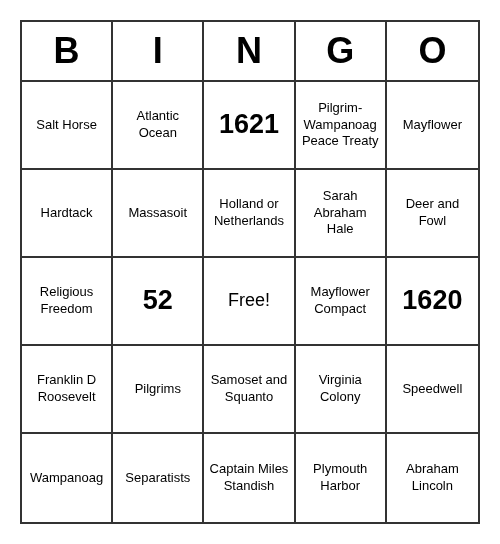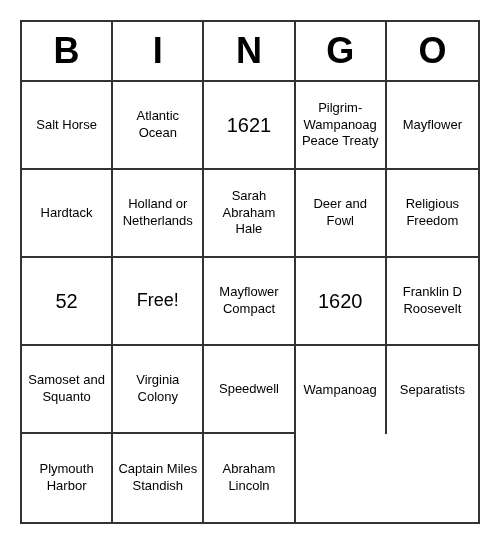--- a/index.html
+++ b/index.html
@@ -68,53 +68,55 @@
     .bingo-cell:nth-last-child(-n+5) {
       border-bottom: none;
     }
 
     .bingo-cell.free {
       font-size: 18px;
       font-weight: normal;
     }
 
     .bingo-cell.large-text {
-      font-size: 20px;
-      font-weight: normal;
+      font-size: 27px;
+      font-weight: bold;
     }
   </style>
 </head>
 <body>
 
 <div class="bingo-card">
   <div class="bingo-header">
   <div class="bingo-header-cell">B</div>
       <div class="bingo-header-cell">I</div>
       <div class="bingo-header-cell">N</div>
       <div class="bingo-header-cell">G</div>
       <div class="bingo-header-cell">O</div>
     </div>
   <div class="bingo-grid">
   <div class="bingo-cell">Salt Horse</div>
       <div class="bingo-cell">Atlantic Ocean</div>
       <div class="bingo-cell large-text">1621</div>
       <div class="bingo-cell">Pilgrim-Wampanoag Peace Treaty</div>
       <div class="bingo-cell">Mayflower</div>
       <div class="bingo-cell">Hardtack</div>
+      <div class="bingo-cell">Massasoit</div>
       <div class="bingo-cell">Holland or Netherlands</div>
       <div class="bingo-cell">Sarah Abraham Hale</div>
       <div class="bingo-cell">Deer and Fowl</div>
       <div class="bingo-cell">Religious Freedom</div>
       <div class="bingo-cell large-text">52</div>
       <div class="bingo-cell free">Free!</div>
       <div class="bingo-cell">Mayflower Compact</div>
       <div class="bingo-cell large-text">1620</div>
       <div class="bingo-cell">Franklin D Roosevelt</div>
+      <div class="bingo-cell">Pilgrims</div>
       <div class="bingo-cell">Samoset and Squanto</div>
       <div class="bingo-cell">Virginia Colony</div>
       <div class="bingo-cell">Speedwell</div>
       <div class="bingo-cell">Wampanoag</div>
       <div class="bingo-cell">Separatists</div>
+      <div class="bingo-cell">Captain Miles Standish</div>
       <div class="bingo-cell">Plymouth Harbor</div>
-      <div class="bingo-cell">Captain Miles Standish</div>
       <div class="bingo-cell">Abraham Lincoln</div>
     </div>
 </div>
 
 </body></html>

